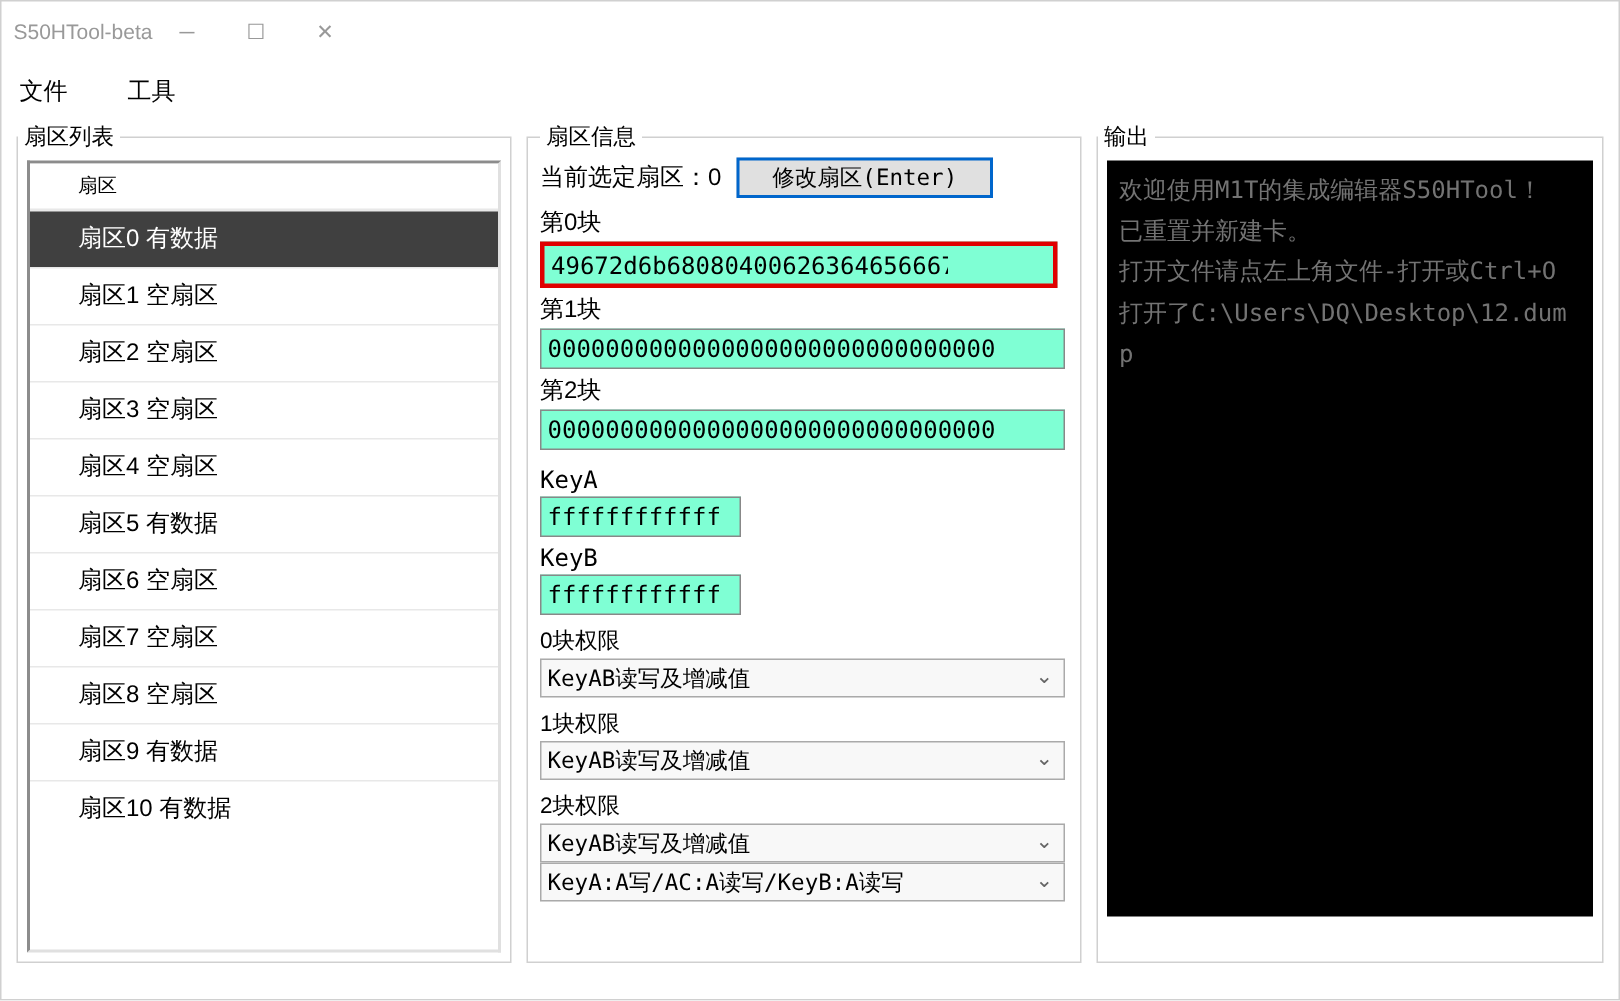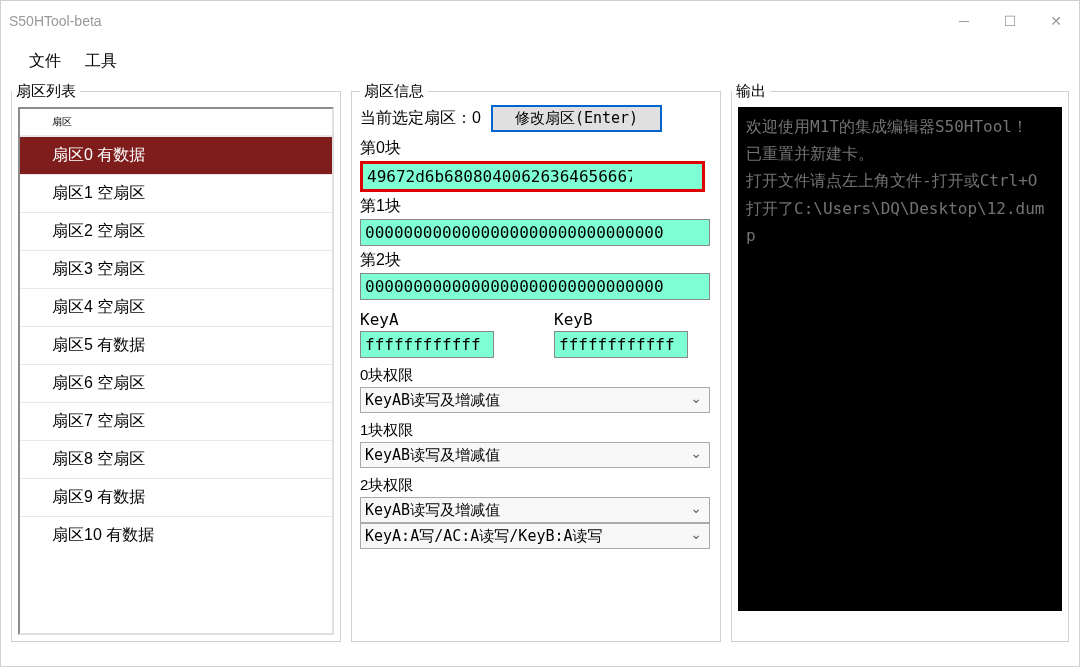--- a/index.html
+++ b/index.html
@@ -1,37 +1,37 @@
 <!DOCTYPE html>
 <html><head>
   <meta charset="utf-8">
   <style>
     * { box-sizing: border-box; margin: 0; padding: 0; }
     body { font-family: "Microsoft YaHei", sans-serif; font-size: 13px; background: #f0f0f0; width: 1080px; height: 667px; overflow: hidden; }
     .window { background: #fff; border: 1px solid #d0d0d0; width: 1080px; height: 667px; }
-    .titlebar { display: flex; justify-content: space-between; align-items: center; height: 40px; padding: 0 0 0 8px; color: #999; font-size: 14px; }
+    .titlebar { display: flex; justify-content: flex-start; align-items: center; height: 40px; padding: 0 0 0 8px; color: #999; font-size: 14px; }
     .titlebar-controls { display: flex; gap: 0; }
     .titlebar-btn { width: 46px; height: 40px; display: flex; align-items: center; justify-content: center; color: #999; font-size: 14px; }
-    .menubar { display: flex; gap: 0; padding: 6px 16px; }
+    .menubar { display: flex; gap: 16px; padding: 6px 0; }
     .menu-item { padding: 4px 12px; font-size: 16px; cursor: pointer; }
     .content { display: flex; gap: 10px; padding: 0 10px 10px 10px; height: 590px; }
     fieldset { border: 1px solid #d0d0d0; padding: 0; flex-shrink: 0; }
     legend { padding: 0 4px; font-size: 15px; }
     .sector-list-fs { width: 330px; height: 560px; }
     .sector-listbox { border: 2px inset #e0e0e0; margin: 6px; height: 528px; overflow-y: scroll; background: #fff; }
-    .sector-header-row { padding: 6px 8px; font-size: 10px; border-bottom: 1px solid #e8e8e8; padding-left: 32px; background: #fff; }
+    .sector-header-row { padding: 6px 8px; font-size: 13px; border-bottom: 1px solid #e8e8e8; padding-left: 32px; background: #fff; }
     .sector-item { padding: 8px 8px 8px 32px; font-size: 16px; border-top: 1px solid #e8e8e8; cursor: pointer; }
-    .sector-item.selected { background: #7f1d1d; color: #fff; }
+    .sector-item.selected { background: #404040; color: #fff; }
     .info-fs { width: 370px; height: 560px; padding: 4px 8px 8px 8px; }
     .info-row { display: flex; align-items: center; gap: 10px; margin-bottom: 6px; }
     .info-label { font-size: 16px; }
     .change-btn { border: 2px solid #0066cc; background: #e0e0e0; padding: 2px 22px; font-family: monospace; font-size: 15px; cursor: pointer; }
     .block-label { font-size: 16px; margin-top: 4px; margin-bottom: 2px; }
     .hex-input { width: 350px; font-family: monospace; font-size: 16px; background: #7fffd4; border: 1px solid #888; padding: 3px 4px; }
-    .key-row { display: flex; gap: 60px; margin-top: 6px; }
+    .key-row { display: flex; margin-top: 6px; flex-direction: column; }
     .key-col { display: flex; flex-direction: column; }
     .key-input { width: 134px; font-family: monospace; font-size: 16px; background: #7fffd4; border: 1px solid #888; padding: 3px 4px; }
     .perm-label { font-size: 15px; margin-top: 8px; margin-bottom: 2px; }
     .perm-select { width: 350px; font-family: monospace; font-size: 15px; padding: 3px 4px; border: 1px solid #aaa; background: #f8f8f8; }
     .output-fs { flex: 1; height: 560px; }
     .output-console { background: #000; margin: 6px; height: 504px; padding: 6px 8px; color: #737373; font-family: "NSimSun", monospace; font-size: 16px; line-height: 1.7; overflow: auto; }
     .output-line { white-space: pre-wrap; word-break: break-all; }
     .perm-select-wrapper { position: relative; }
     .perm-select-wrapper::after { content: "⌄"; position: absolute; right: 10px; top: 3px; pointer-events: none; color: #666; font-size: 14px; }
     .red-box-highlight { border: 3px solid #e00000 !important; }

